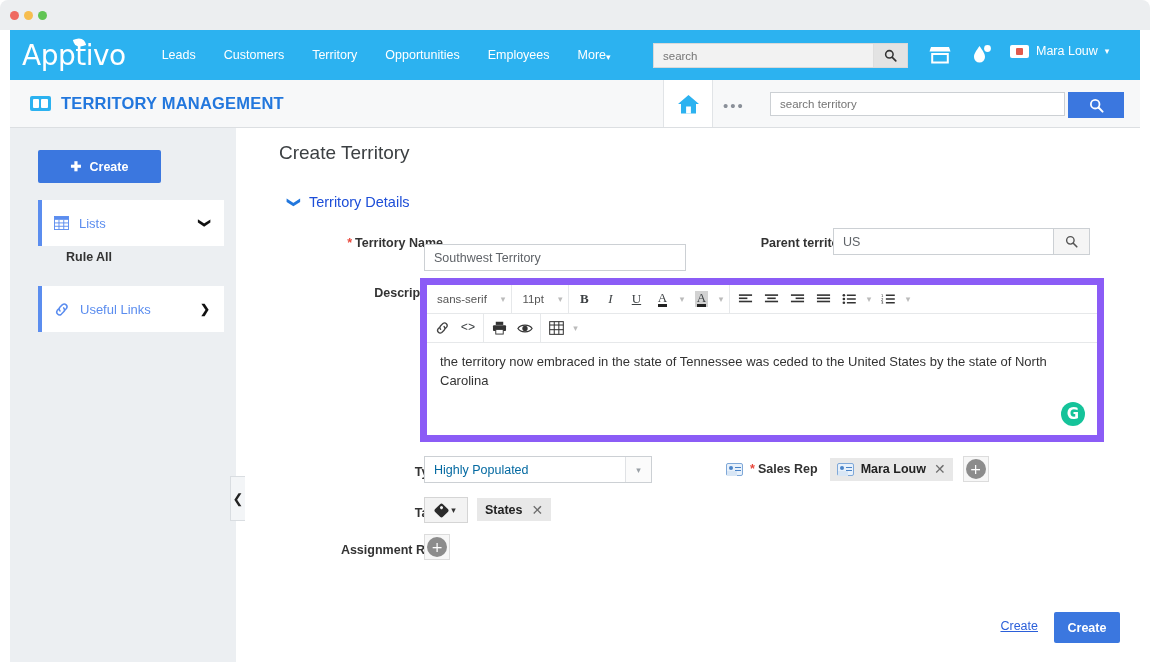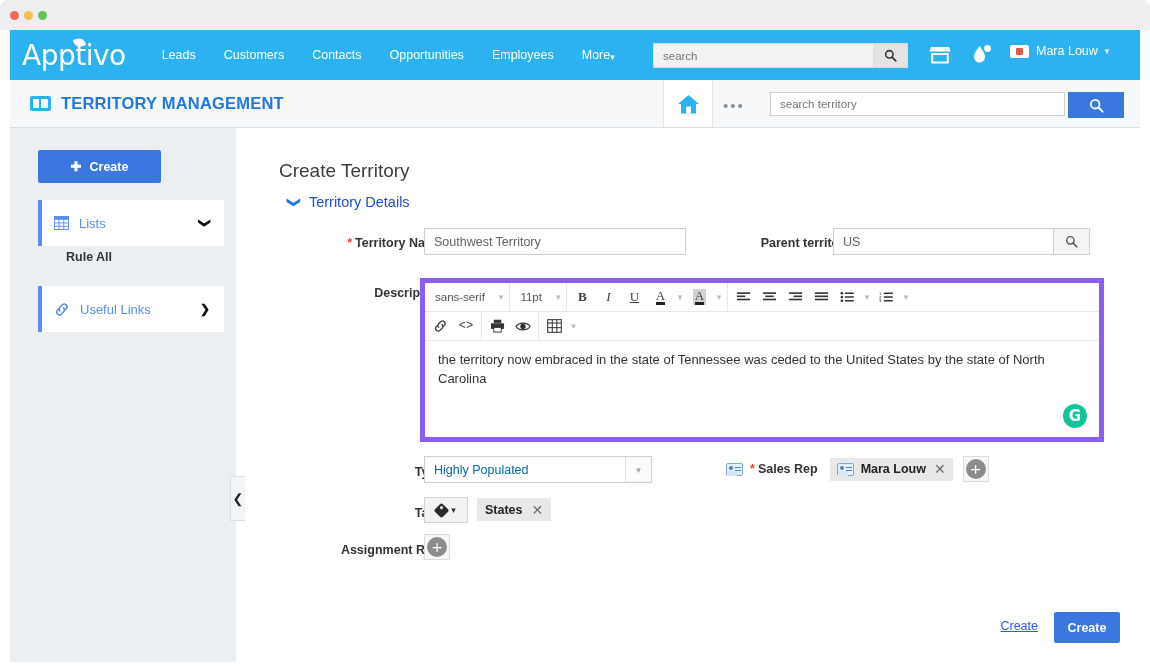--- a/index.html
+++ b/index.html
@@ -157,21 +157,21 @@
     display: flex; align-items: center; justify-content: center;
     cursor: pointer; font-size: 13px; color: #222; z-index: 5;
   }
 
   
   #content-card {
     position: absolute; left: 226px; top: 0; width: 904px; height: 534px;
     background: #ffffff;
   }
   #page-title {
-    position: absolute; left: 43px; top: 32px;
+    position: absolute; left: 43px; top: 14px;
     font-size: 19px; color: #3c4043;
   }
   #section-header {
     position: absolute; left: 53px; top: 66px;
     display: flex; align-items: center; cursor: pointer;
   }
   #section-caret { color: #2277dd; font-size: 13px; font-weight: bold; margin-right: 9px; }
   #section-title { color: #1d4ed8; font-size: 14.5px; font-weight: normal; }
 
   .form-label {
@@ -180,36 +180,36 @@
   }
   .req-star { color: #e8483c; font-weight: bold; margin-right: 3px; }
 
   .text-input {
     position: absolute; border: 1px solid #ccd0d4; background: #fff;
     font-size: 12.5px; color: #5f6368; padding-left: 9px; outline: none;
     font-family: "Liberation Sans", sans-serif;
   }
 
   #label-territory-name { left: 47px; top: 108px; width: 160px; }
-  #input-territory-name { left: 188px; top: 100px; width: 262px; height: 27px; }
+  #input-territory-name { left: 188px; top: 116px; width: 262px; height: 27px; }
 
   #label-parent-territory { left: 455px; top: 108px; width: 160px; }
   #input-parent-territory { left: 597px; top: 100px; width: 221px; height: 27px; }
   #button-parent-territory-search {
     position: absolute; left: 818px; top: 100px; width: 36px; height: 27px;
     background: #f5f5f5; border: 1px solid #ccd0d4; border-left: 0; cursor: pointer;
     display: flex; align-items: center; justify-content: center;
   }
 
   #label-description { left: 67px; top: 158px; width: 140px; }
 
   
   #editor {
     position: absolute; left: 184px; top: 150px; width: 684px; height: 164px;
-    border: 5px solid #8b5cf6; background: #fff;
+    border: 7px solid #8b5cf6; background: #fff;
   }
   .editor-toolbar-row {
     display: flex; align-items: center; height: 29px;
     border-bottom: 1px solid #e6e8ea; background: #fff;
   }
   .tb-group { display: flex; align-items: center; height: 100%; padding: 0 2px;
               border-right: 1px solid #e6e8ea; }
   .tb-group.last { border-right: 0; }
   .tb-btn {
     min-width: 26px; height: 24px; display: flex; align-items: center;
@@ -346,21 +346,21 @@
 </div>
 
 <div id="app-nav">
   <div id="brand-logo">
     <span>Apptivo</span>
     <span id="brand-leaf"></span>
   </div>
 
   <a class="nav-link" href="#">Leads</a>
   <a class="nav-link" href="#">Customers</a>
-  <a class="nav-link" href="#">Contacts</a>
+  <a class="nav-link" href="#">Territory</a>
   <a class="nav-link" href="#">Opportunities</a>
   <a class="nav-link" href="#">Employees</a>
   <a class="nav-link" href="#" style="display:flex;align-items:flex-end;">
     <span>More</span>
     <span style="font-size:9px">▾</span>
   </a>
 
   <div id="nav-search-wrap">
     <input id="nav-search-input" type="text" placeholder="search" style="">
     <button id="nav-search-button">

